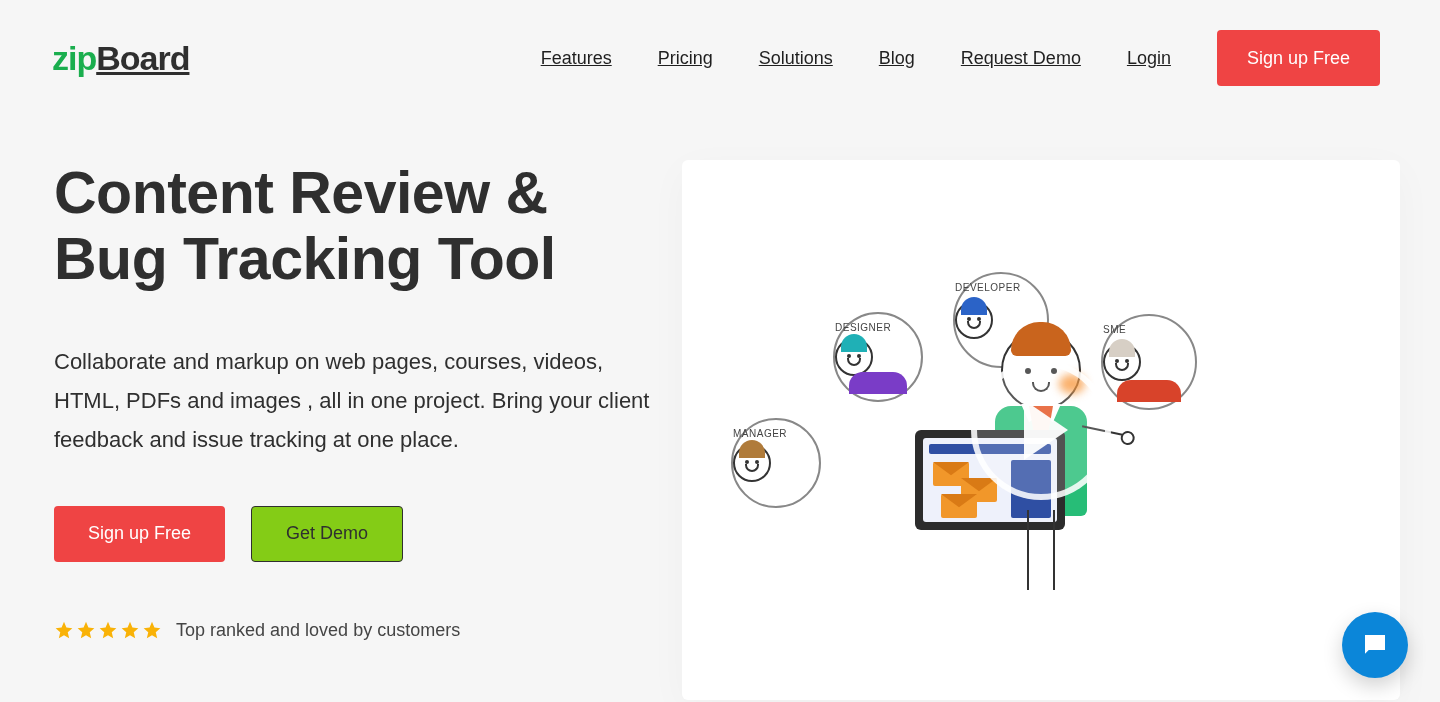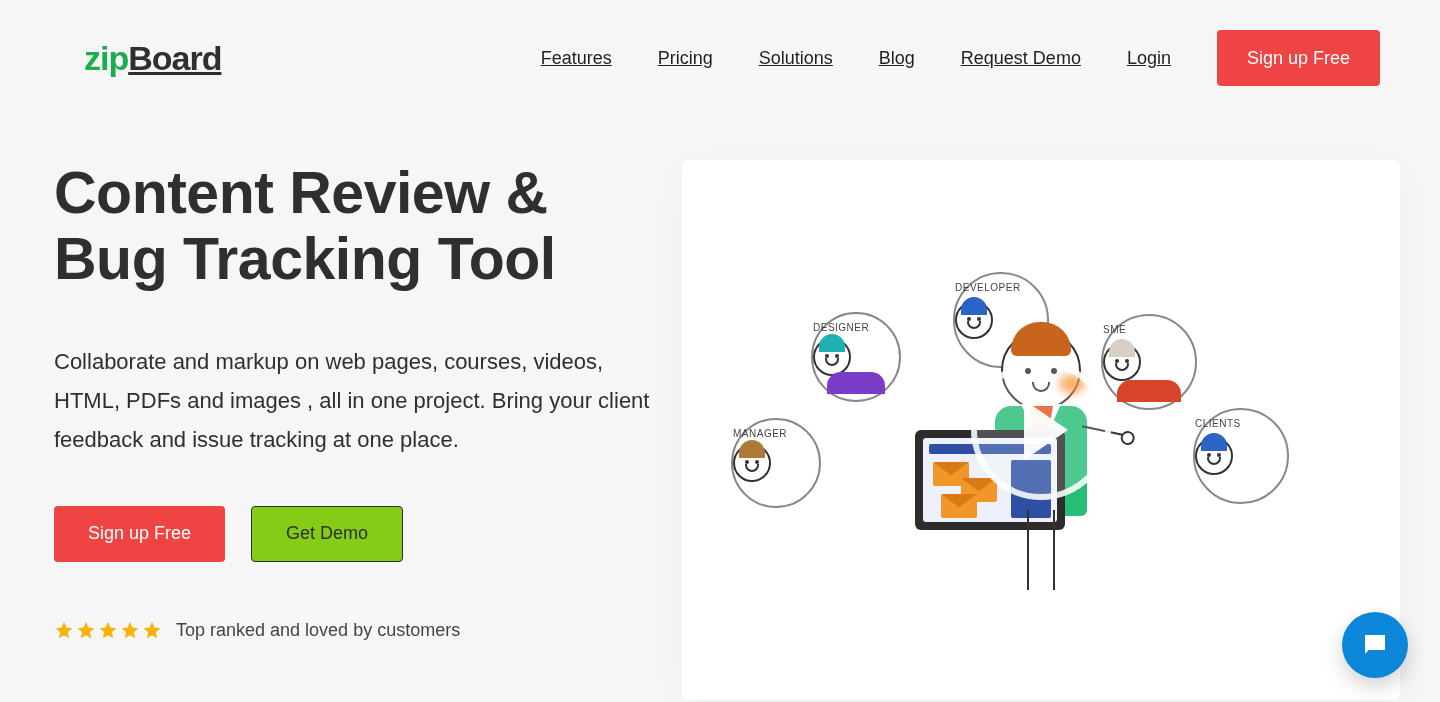--- a/index.html
+++ b/index.html
@@ -10,21 +10,21 @@
     width: 1440px;
     height: 702px;
     overflow: hidden;
     position: relative;
   }
 
   
   .nav {
     display: flex;
     align-items: center;
-    padding: 20px 60px 0 84px;
+    padding: 20px 60px 0 52px;
     height: 96px;
   }
   .logo {
     font-size: 34px;
     font-weight: 700;
     letter-spacing: -1px;
     display: flex;
     align-items: center;
   }
   .logo .zip { color: #1aae4e; font-weight: 700; }
@@ -157,21 +157,21 @@
     bottom:8px; left:50%;
     transform:translateX(-50%);
     width:14px; height:8px;
     border:2px solid #333;
     border-top:none;
     border-radius:0 0 14px 14px;
   }
   .hair { position:absolute; top:-6px; left:4px; right:4px; height:18px; border-radius:20px 20px 0 0; }
 
   .b-manager  { width:90px; height:90px; left:0;  top:208px; }
-  .b-designer { width:90px; height:90px; left:80px; top:102px; }
+  .b-designer { width:90px; height:90px; left:102px; top:102px; }
   .b-developer{ width:96px; height:96px; left:222px; top:62px; }
   .b-sme      { width:96px; height:96px; left:370px; top:104px; }
   .b-clients  { width:96px; height:96px; left:462px; top:198px; }
 
   
   .b-manager  .hair{ background:#b07b3a; }
   .b-designer .hair{ background:#1fb0b6; }
   .b-developer .hair{ background:#2b63c7; }
   .b-sme .hair{ background:#d7cfc5; }
   .b-clients .hair{ background:#2b63c7; }
@@ -364,27 +364,20 @@
           </div>
       </div>
       <div class="bubble b-sme">
         <span class="lbl">SME</span>
         <div class="face">
             <div class="hair"></div>
             <div class="smile"></div>
           </div>
         <div class="shoulders"></div>
       </div>
-      <div class="bubble b-clients">
-        <span class="lbl">CLIENTS</span>
-        <div class="face">
-            <div class="hair"></div>
-            <div class="smile"></div>
-          </div>
-      </div>
 
       <div class="guy">
         <div class="guy-head">
           <div class="guy-hair"></div>
           <div class="guy-eye l"></div>
             <div class="guy-eye r"></div>
           <div class="guy-smile"></div>
           <div class="cheek"></div>
         </div>
         <div class="torso">

